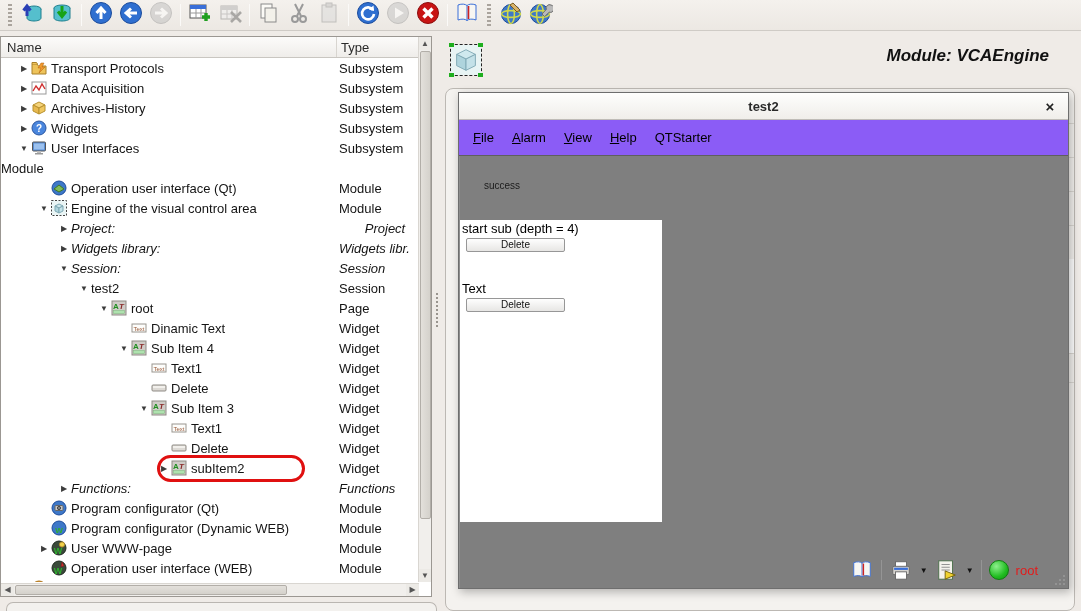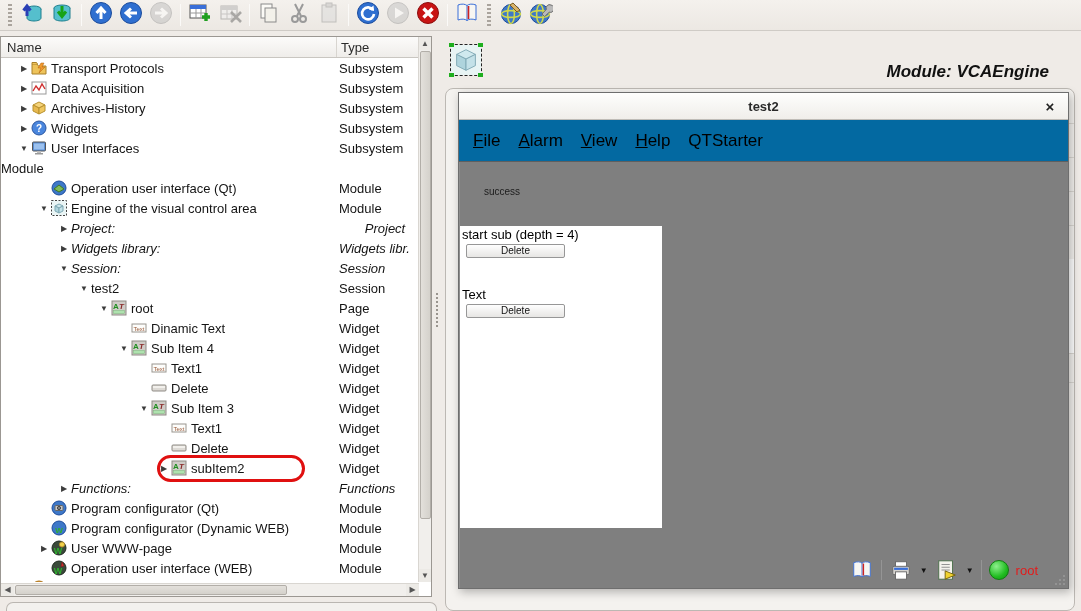--- a/index.html
+++ b/index.html
@@ -59,33 +59,33 @@
     border:1px solid #bcb8b3; border-radius:8px; background:#f4f2ef; overflow:hidden; }
   .bg-row-white { position:absolute; left:20px; right:0; top:170px; height:94px; background:#fff; }
   .bg-line { position:absolute; left:20px; right:0; height:1px; background:#dbd8d3; }
 
   .vca-icon { position:absolute; left:450px; top:44px; width:32px; height:32px; border:1px dashed #222; }
   .vca-icon svg { width:100%; height:100%; display:block; }
   .vca-corner { position:absolute; width:5px; height:4px; background:#1fae1f; }
   .vca-corner.tl { left:-2px; top:-2px; } .vca-corner.tr { right:-2px; top:-2px; }
   .vca-corner.bl { left:-2px; bottom:-2px; } .vca-corner.br { right:-2px; bottom:-2px; }
 
-  .module-title { position:absolute; right:32px; top:46px; font-size:17px; font-weight:bold; font-style:italic; color:#111;margin-top:16px; }
+  .module-title { position:absolute; right:32px; top:46px; font-size:17px; font-weight:bold; font-style:italic; color:#111; }
 
   
   .test2-window { position:absolute; left:458px; top:92px; width:611px; height:497px;
     border:1px solid #6e6e6e; background:#7f7f7f; box-shadow:2px 3px 9px rgba(0,0,0,.28);
     display:flex; flex-direction:column; }
   .titlebar { height:27px; flex:none; background:linear-gradient(#fefefd,#f0eeea);
     border-bottom:1px solid #bfbcb7; position:relative; display:flex; align-items:center; justify-content:center;
     font-size:13px; font-weight:bold; color:#2a2a2a; }
   .close-btn { position:absolute; right:9px; top:4px; width:18px; height:18px; display:flex; align-items:center; justify-content:center;
     font-size:15px; font-weight:bold; color:#222; }
-  .menubar { height:42px; flex:none; background:#0369a1; border-bottom:1px solid #5f5f5f;
-    display:flex; align-items:center; padding-left:5px; font-size:17px; color:#000; }
+  .menubar { height:36px; flex:none; background:#8b5cf6; border-bottom:1px solid #5f5f5f;
+    display:flex; align-items:center; padding-left:5px; font-size:13px; color:#000; }
   .menu-item { padding:3px 9px; }
   .win-content { position:relative; flex:1; background:#7f7f7f; border-left:1px solid #8c8c8c; }
   .status-msg { position:absolute; left:24px; top:24px; font-size:10px; color:#1c1c1c; }
   .form-panel { position:absolute; left:0; top:64px; width:202px; height:302px; background:#fff; font-size:13px; color:#000; }
   .form-heading { position:absolute; left:2px; top:1px; }
   .delete-btn { position:absolute; left:6px; width:99px; height:14px; font-size:10px; line-height:12px; text-align:center;
     color:#111; background:linear-gradient(#fefefe,#e7e6e4); border:1px solid #979797; border-radius:2px; }
   .delete-btn.b1 { top:18px; } .delete-btn.b2 { top:78px; }
   .form-label2 { position:absolute; left:2px; top:61px; }
   .win-statusbar { position:absolute; right:30px; bottom:6px; display:flex; align-items:center; gap:7px; }

